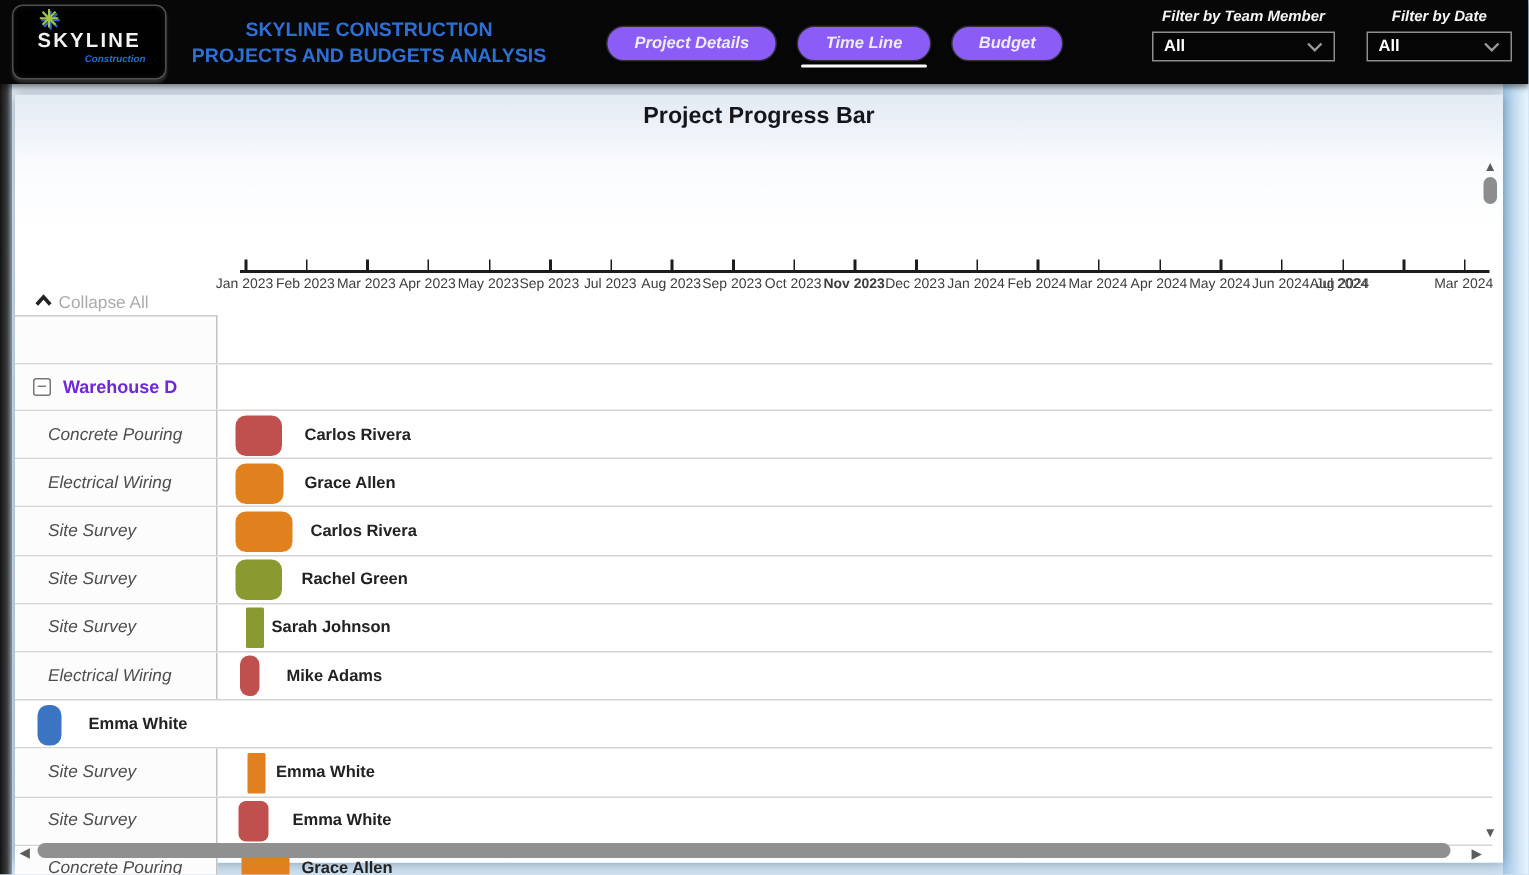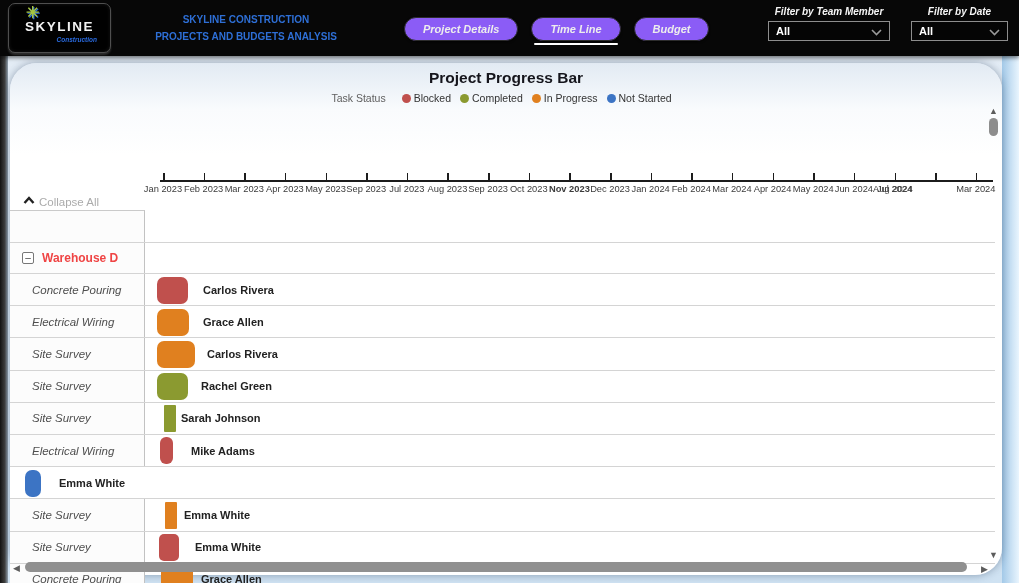--- a/index.html
+++ b/index.html
@@ -5,39 +5,39 @@
   * { box-sizing: border-box; margin: 0; padding: 0; }
   html, body { width: 1019px; height: 583px; overflow: hidden; }
   body { font-family: "Liberation Sans", sans-serif; position: relative; background: #cfe0f0; }
 
   
   .topbar { position: absolute; left: 0; top: 0; width: 1019px; height: 56px; background: #070707; z-index: 10; box-shadow: 0 2px 4px rgba(0,0,0,.5); }
   .logo { position: absolute; left: 8px; top: 3px; width: 103px; height: 50px; background: #010101; border: 1px solid #4f4f4f; border-radius: 7px; box-shadow: inset 0 0 4px rgba(255,255,255,.08), 0 2px 2px rgba(120,120,120,.35); }
   .logo-star { position: absolute; left: 17px; top: -1px; color: #a6c43e; font-size: 16px; font-weight: bold; text-shadow: 1px 1px 0 #2a6be0; }
   .logo-brand { position: absolute; left: 0; right: 0; top: 15px; text-align: center; color: #f2f2f2; font-size: 13.5px; font-weight: bold; letter-spacing: 1.5px; }
   .logo-sub { position: absolute; right: 13px; top: 32px; color: #2a6be0; font-size: 6.5px; font-weight: bold; font-style: italic; }
-  .app-title { position: absolute; left: 116px; top: 11px; width: 260px; text-align: center; color: #2e6fd6; font-weight: bold; font-size: 10px; line-height: 17px; }
+  .app-title { position: absolute; left: 116px; top: 11px; width: 260px; text-align: center; color: #2e6fd6; font-weight: bold; font-size: 13px; line-height: 17px; }
   .nav { position: absolute; left: 404px; top: 17px; display: flex; gap: 13px; }
   .pill { position: relative; background: #8b5cf6; border: 1px solid #2c2c2c; border-radius: 14px; color: #ededed; font-style: italic; font-weight: bold; font-size: 11px; padding: 5px 18px; font-family: inherit; cursor: pointer; white-space: nowrap; box-shadow: 0 1px 2px rgba(0,0,0,.6); }
   .pill.active::after { content: ""; position: absolute; left: 2px; right: 2px; bottom: -5px; height: 2.5px; background: #fff; border-radius: 2px; }
   .filters { position: absolute; right: 11px; top: 6px; display: flex; gap: 21px; }
   .filter { display: flex; flex-direction: column; align-items: center; }
   .filter-label { color: #f5f5f5; font-size: 10px; font-style: italic; font-weight: bold; margin-bottom: 4px; text-align: center; }
   .filter-box { height: 20px; background: #050505; border: 1px solid #8d8d8d; display: flex; align-items: center; justify-content: space-between; padding: 0 7px; cursor: pointer; }
   .filter:nth-child(1) .filter-box { width: 122px; }
   .filter:nth-child(2) .filter-box { width: 97px; }
   .filter-value { color: #fff; font-size: 11px; font-weight: bold; }
 
   
   .page { position: absolute; left: 0; top: 56px; width: 1019px; height: 527px; background: linear-gradient(180deg, #e4edf6 0%, #cfe2f2 100%); }
   .left-strip { position: absolute; left: 0; top: 0; width: 8px; height: 100%; background: linear-gradient(90deg, #131313 0%, #3f3f3f 60%, #90a0ae 100%); }
   .right-band { position: absolute; right: 0; top: 0; width: 17px; height: 100%; background: linear-gradient(90deg, #a3c9e8, #e9f5fe); }
 
   
-  .panel { position: absolute; left: 10px; top: 7px; width: 992px; height: 512px; background: linear-gradient(180deg, #e2eaf3 0%, #f9fbfd 46px, #ffffff 92px); box-shadow: 0 0 8px rgba(25, 45, 75, .4); border-radius: 27px; }
+  .panel { position: absolute; left: 10px; top: 7px; width: 992px; height: 512px; background: linear-gradient(180deg, #e2eaf3 0%, #f9fbfd 46px, #ffffff 92px); box-shadow: 0 0 8px rgba(25, 45, 75, .4); }
   .panel-title { position: absolute; top: 6px; left: 0; right: 0; text-align: center; font-size: 15.5px; font-weight: bold; color: #15151c; }
   .legend { position: absolute; top: 29px; left: 0; right: 0; display: flex; justify-content: center; align-items: center; font-size: 10.5px; }
   .legend-title { color: #606060; margin-right: 16px; }
   .legend-item { display: flex; align-items: center; gap: 3px; color: #333; margin-right: 9px; }
   .dot { width: 9px; height: 9px; border-radius: 50%; display: inline-block; }
 
   
   .axis-line { position: absolute; left: 150px; top: 117px; width: 833px; height: 1.5px; background: #1c1c1c; }
   .tick { position: absolute; top: 110px; width: 1.5px; height: 7px; background: #1c1c1c; }
   .month-label { position: absolute; top: 121px; width: 48px; text-align: center; font-size: 9.3px; color: #3c3c3c; white-space: nowrap; }
@@ -48,21 +48,21 @@
   
   .grid { position: absolute; left: 0; top: 147px; width: 985px; }
   .grid-row { display: flex; border-bottom: 1px solid #d4d4d4; }
   .left-cell { width: 135px; flex: 0 0 135px; border-right: 1px solid #c2c2c2; background: #fcfcfc; display: flex; align-items: center; }
   .time-cell { flex: 1; position: relative; }
   .hdr-row { height: 33px; }
   .hdr-row .left-cell { border-top: 1px solid #cacaca; }
   .group-row { height: 31px; }
   .group-row .left-cell { padding-left: 12px; }
   .collapse-box { width: 12px; height: 12px; border: 1px solid #777; border-radius: 2px; display: flex; align-items: center; justify-content: center; font-size: 10px; color: #444; line-height: 1; margin-right: 8px; background: #fff; cursor: pointer; }
-  .group-label { font-weight: bold; font-size: 12px; color: #ef4444; }
+  .group-label { font-weight: bold; font-size: 12px; color: #6d28d9; }
   .task-row { height: 32.2px; }
   .task-name { font-style: italic; font-size: 11.5px; color: #4e4e4e; padding-left: 22px; }
   .bar { position: absolute; top: 2.5px; height: 27px; cursor: pointer; }
   .assignee { position: absolute; top: 0; height: 100%; display: flex; align-items: center; font-size: 11px; font-weight: bold; color: #222; white-space: nowrap; }
 
   
   .scroll-glyph { position: absolute; color: #5c5c5c; font-size: 9px; line-height: 1; cursor: pointer; }
   .v-up    { left: 979px; top: 44px; }
   .v-thumb { position: absolute; left: 979px; top: 55px; width: 9px; height: 18px; background: #8d8d8d; border-radius: 4.5px; cursor: pointer; }
   .v-down  { left: 979px; top: 488px; }
@@ -110,39 +110,20 @@
     </div>
 </div>
 
 <div class="page">
   <div class="left-strip"></div>
   <div class="right-band"></div>
 
   <div class="panel">
     <div class="panel-title">Project Progress Bar</div>
 
-    <div class="legend" id="legend">
-      <span class="legend-title">Task Status</span>
-    <span class="legend-item">
-          <span class="dot" style="background: rgb(192, 80, 77);"></span>
-          <span>Blocked</span>
-        </span>
-        <span class="legend-item">
-          <span class="dot" style="background: rgb(139, 154, 48);"></span>
-          <span>Completed</span>
-        </span>
-        <span class="legend-item">
-          <span class="dot" style="background: rgb(224, 128, 31);"></span>
-          <span>In Progress</span>
-        </span>
-        <span class="legend-item">
-          <span class="dot" style="background: rgb(60, 116, 196);"></span>
-          <span>Not Started</span>
-        </span>
-      </div>
 
     <div class="axis-line"></div>
     <div id="axis">
         <div class="tick" style="left: 153px;"></div>
         <div class="month-label" style="left: 129px;">Jan 2023</div>
         <div class="tick" style="left: 193.64px;"></div>
         <div class="month-label" style="left: 169.64px;">Feb 2023</div>
         <div class="tick" style="left: 234.28px;"></div>
         <div class="month-label" style="left: 210.28px;">Mar 2023</div>
         <div class="tick" style="left: 274.92px;"></div>

